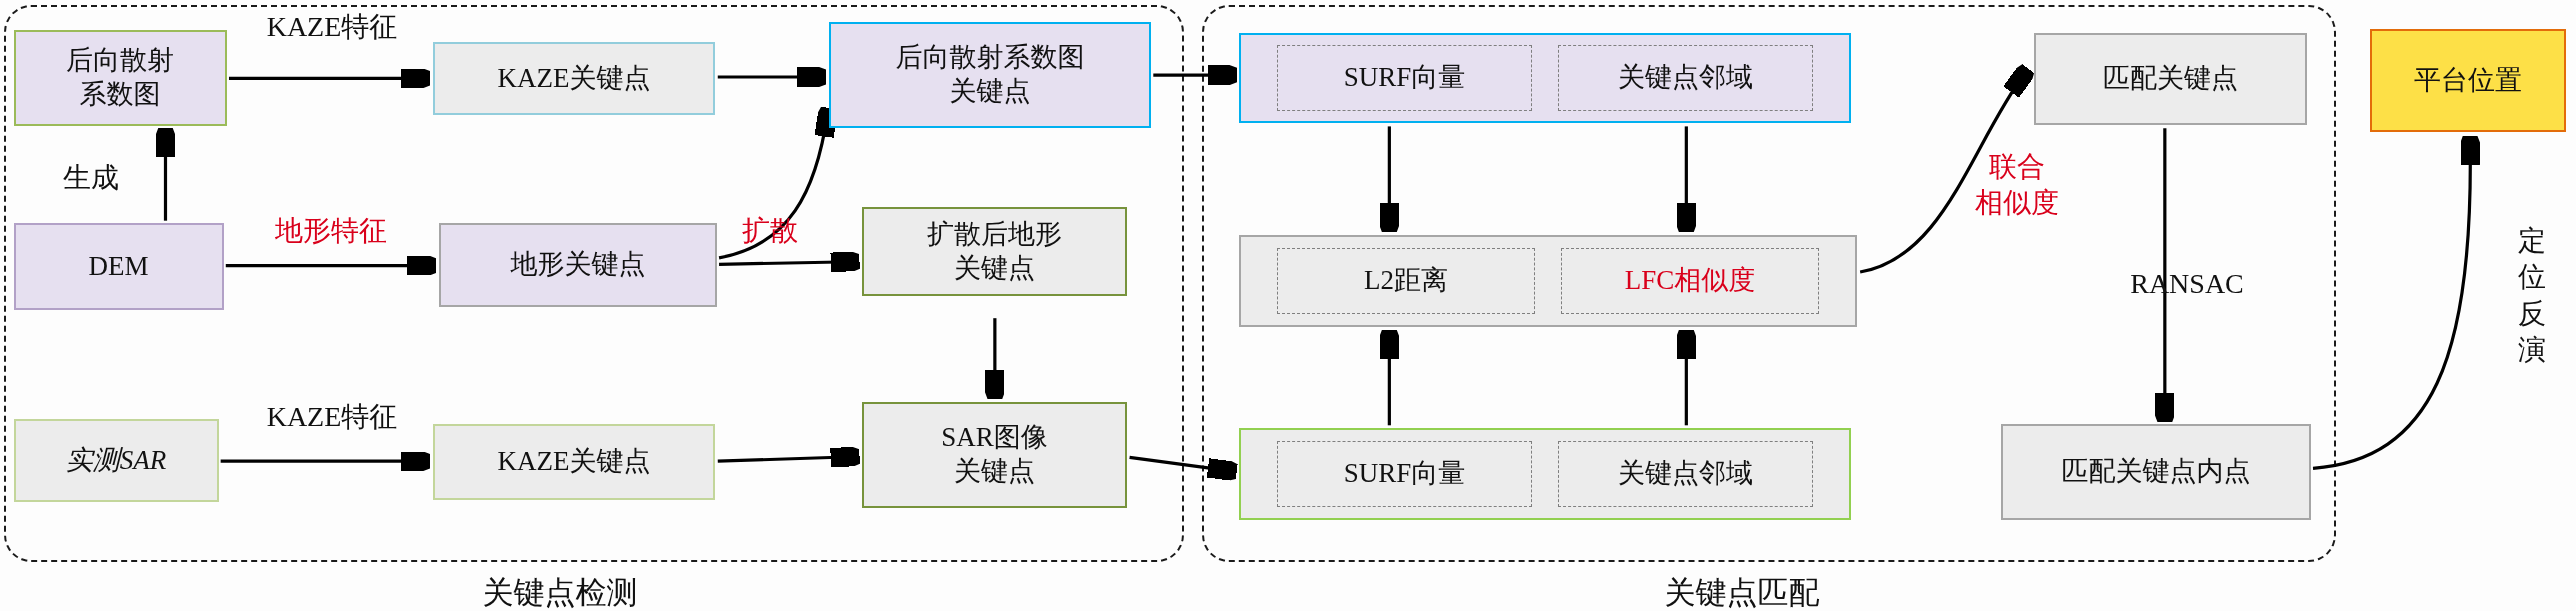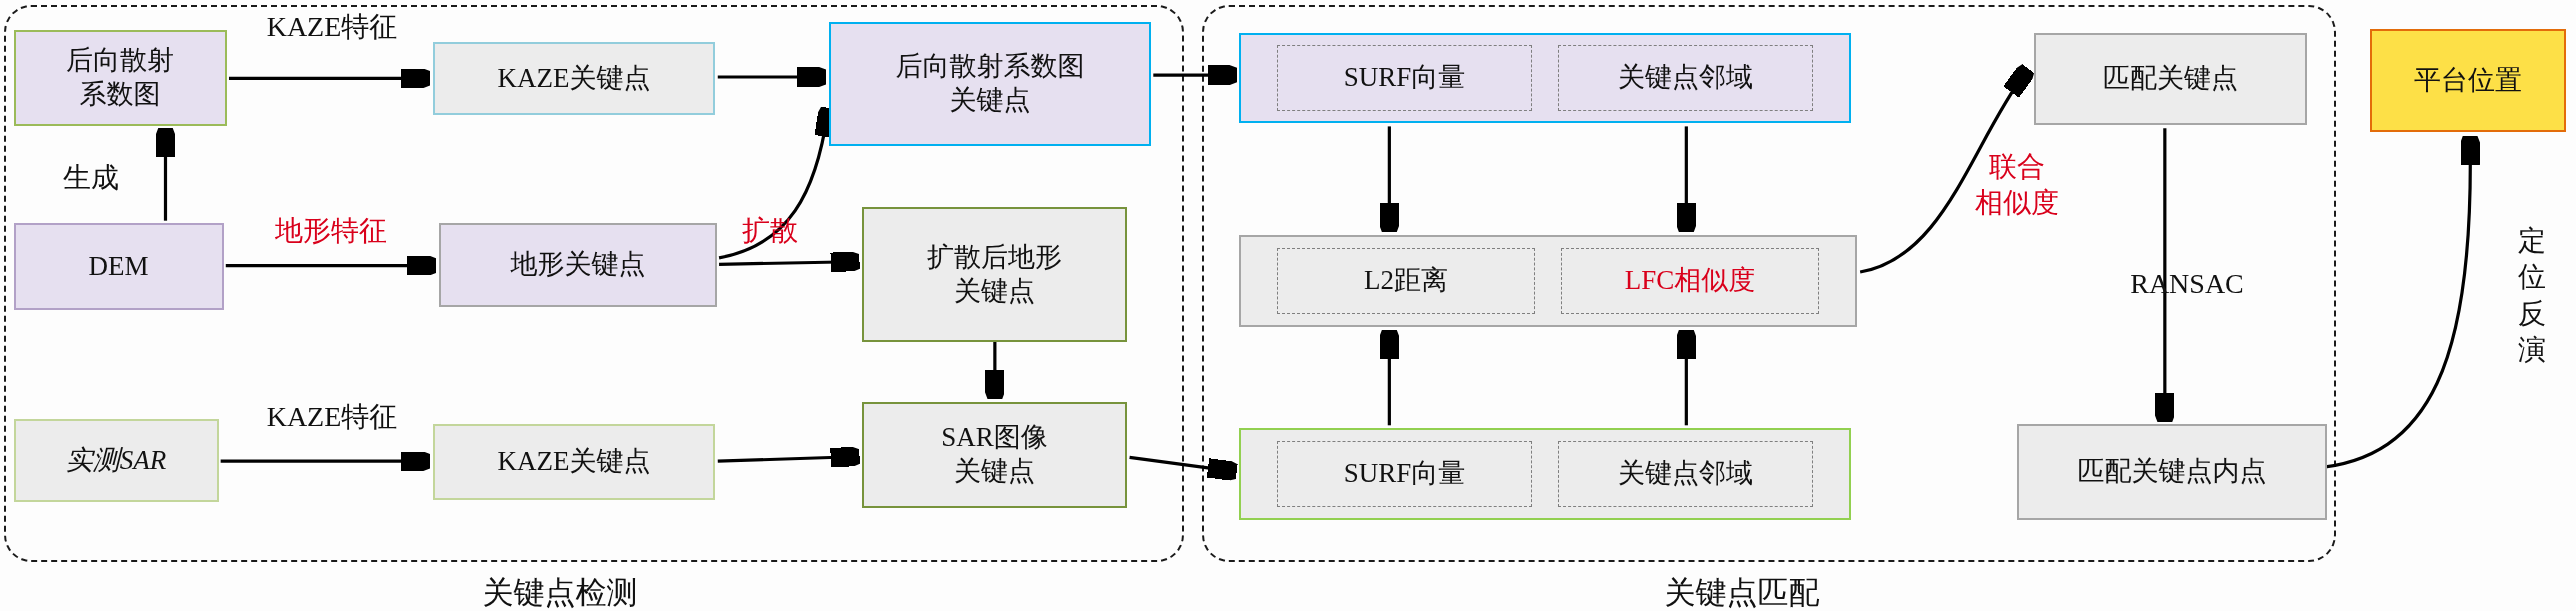--- a/index.html
+++ b/index.html
@@ -73,28 +73,28 @@
     <path d="M 2900 424 C 3030 402 3072 230 3156 115" marker-end="url(#ah)"></path>
     <path d="M 3375 200 V 648" marker-end="url(#ah)"></path>
     <path d="M 3606 730 C 3790 716 3856 560 3851 222" marker-end="url(#ah)"></path>
   </svg>
 
   <div class="node fill-lavender b-olive" style="left:13.5px;top:30px;width:213px;height:96px;">后向散射
 系数图</div>
 
   <div class="node fill-gray b-lightblue" style="left:433px;top:42px;width:282px;height:73px;">KAZE关键点</div>
 
-  <div class="node fill-lavender b-cyan" style="left:829px;top:22px;width:322px;height:124px;">后向散射系数图
+  <div class="node fill-lavender b-cyan" style="left:829px;top:22px;width:322px;height:106px;">后向散射系数图
 关键点</div>
 
   <div class="node fill-lavender b-gray" style="left:439px;top:223px;width:278px;height:84px;">地形关键点</div>
 
   <div class="node fill-lavender b-purple" style="left:13.5px;top:223px;width:210px;height:87px;">DEM</div>
 
-  <div class="node fill-gray b-green" style="left:862px;top:207px;width:265px;height:135px;">扩散后地形
+  <div class="node fill-gray b-green" style="left:862px;top:207px;width:265px;height:89px;">扩散后地形
 关键点</div>
 
   <div class="node fill-gray b-green" style="left:862px;top:402px;width:265px;height:106px;">SAR图像
 关键点</div>
 
   <div class="node fill-gray b-yellowgreen" style="left:13.5px;top:419px;width:205px;height:83px;font-style:italic;">实测SAR</div>
 
   <div class="node fill-gray b-yellowgreen" style="left:433px;top:424px;width:282px;height:76px;">KAZE关键点</div>
 
   <div class="node composite fill-lavender b-cyan" style="left:1239px;top:33px;width:612px;height:90px;">
@@ -107,21 +107,21 @@
     <div class="sub red">LFC相似度</div>
   </div>
 
   <div class="node composite fill-gray b-brightgreen" style="left:1239px;top:428px;width:612px;height:92px;">
     <div class="sub">SURF向量</div>
     <div class="sub">关键点邻域</div>
   </div>
 
   <div class="node fill-gray b-gray" style="left:2034px;top:33px;width:273px;height:92px;">匹配关键点</div>
 
-  <div class="node fill-gray b-gray" style="left:2001px;top:424px;width:310px;height:96px;margin-left:16px;">匹配关键点内点</div>
+  <div class="node fill-gray b-gray" style="left:2001px;top:424px;width:310px;height:96px;">匹配关键点内点</div>
 
   <div class="node fill-peach b-orange" style="left:2370px;top:29px;width:196px;height:103px;">平台位置</div>
 
   <div class="edge-label" style="left:332px;top:9px;">KAZE特征</div>
   <div class="edge-label" style="left:91px;top:160px;">生成</div>
   <div class="edge-label red" style="left:331px;top:213px;">地形特征</div>
   <div class="edge-label red" style="left:770px;top:213px;">扩散</div>
   <div class="edge-label" style="left:332px;top:399px;">KAZE特征</div>
   <div class="edge-label red" style="left:2017px;top:149px;">联合
 相似度</div>

